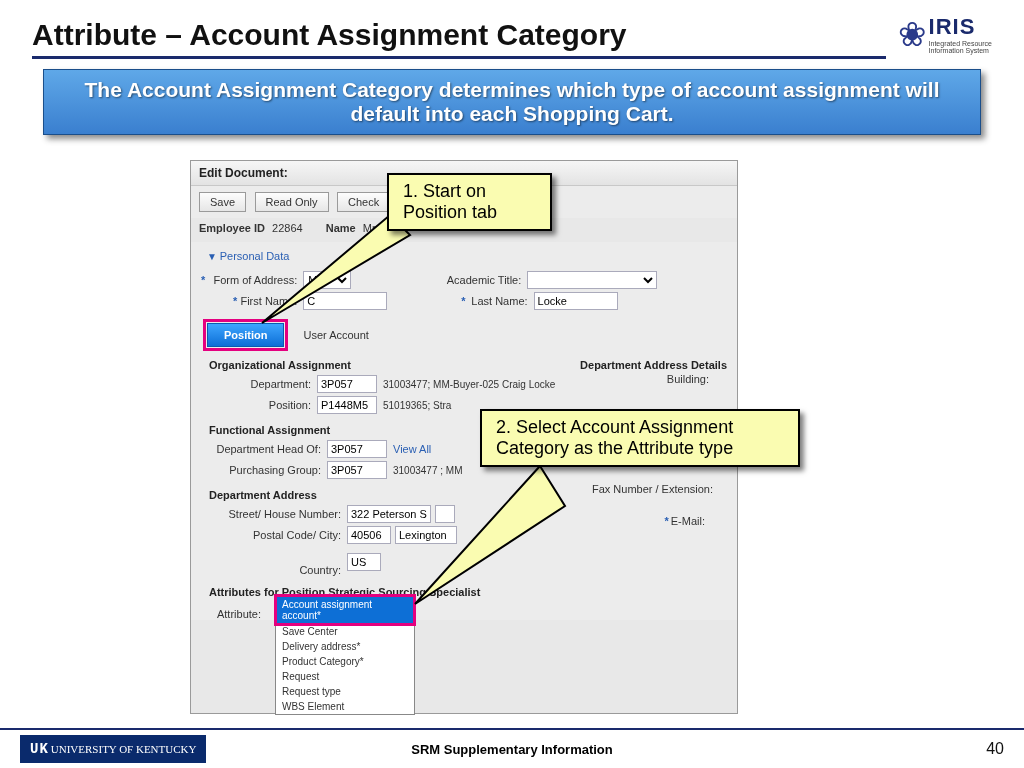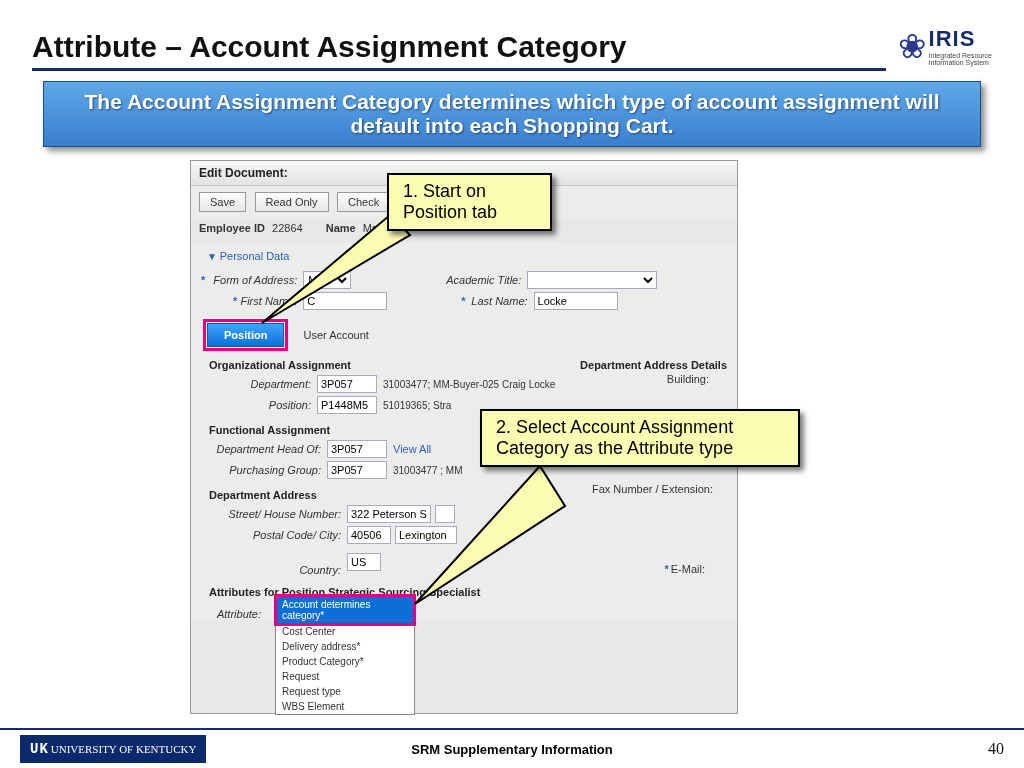--- a/index.html
+++ b/index.html
@@ -1,18 +1,18 @@
 <!DOCTYPE html>
 <html><head>
 <meta charset="utf-8">
 <style>
   * { box-sizing: border-box; margin: 0; padding: 0; }
   body { font-family: Arial, sans-serif; width: 1024px; height: 768px; background: #fff; position: relative; overflow: hidden; }
 
-  .slide { width: 1024px; height: 768px; position: relative; padding: 30px 32px 0 32px; }
+  .slide { width: 1024px; height: 768px; position: relative; padding: 18px 32px 0 32px; }
 
   .header-row { display: flex; justify-content: space-between; align-items: flex-start; }
   .title { font-size: 30px; font-weight: bold; color: #111; border-bottom: 3px solid #1a2a6c; padding-bottom: 4px; flex: 1; }
   .logo { margin-left: 12px; display: flex; align-items: center; gap: 2px; margin-top:-4px;}
   .logo-mark { font-size: 34px; color: #2a3a8a; }
   .logo-text { font-weight: bold; font-size: 22px; color: #1a2a6c; letter-spacing: 1px; }
   .logo-sub { font-size: 7px; color: #444; line-height: 1; }
 
   .banner { margin: 10px auto 0 auto; width: 938px; background: linear-gradient(#5fa8e8,#3a7fcf); color: #fff; font-size: 21px; font-weight: bold; text-align: center; padding: 8px 16px; border: 1px solid #1a4e8a; box-shadow: 4px 4px 6px rgba(0,0,0,0.45); text-shadow: 1px 1px 2px rgba(0,0,0,0.5); }
 
@@ -21,21 +21,21 @@
   .toolbar { padding: 6px 8px; background: #ececec; }
   .toolbar button { font-size: 11px; padding: 3px 10px; background: linear-gradient(#fdfdfd,#e6e6e6); border: 1px solid #9a9a9a; margin-right: 4px; color:#333; }
   .info-row { padding: 4px 8px 8px 8px; font-size: 11px; font-weight: bold; color: #333; }
   .info-row span.val { font-weight: normal; margin-left: 4px; margin-right: 20px; }
 
   .form-panel { background: #ececec; padding: 6px 0 0 10px; font-size: 11px; color: #333; }
   .section-link { color: #2a5fb3; font-size: 11px; padding: 2px 0 6px 6px;}
   .section-link::before { content:"▼ "; color:#2a5fb3; font-size:10px;}
   .form-line { display: flex; align-items: center; margin: 3px 0; }
   .req { color: #2a5fb3; font-weight: bold; margin-right: 2px; }
-  .lbl { display:inline-block; text-align:right; font-size:11px; color:#333;font-style:italic; }
+  .lbl { display:inline-block; text-align:right; font-size:11px; color:#333; }
   .fld { border: 1px solid #aab; background: #fff; height: 18px; font-size: 11px; padding: 1px 3px; }
   .sel { border: 1px solid #aab; background: #fff; height: 18px; font-size: 11px; }
 
   .tab-wrap { margin: 8px 0 0 4px; outline: 3px solid #e4007f; outline-offset: -1px; display: inline-block; padding:2px;}
   .tab-active { display: inline-block; background: linear-gradient(#3ea5ff,#0d6fd6); color: #fff; font-size: 11px; font-weight: bold; padding: 5px 16px; border:1px solid #0b5bb0;}
   .tab-inactive { display: inline-block; font-size: 11px; padding: 5px 14px; color: #333; }
   .section-hdr { font-weight: bold; font-size: 11px; margin: 10px 0 4px 8px; color:#222;}
   .right-hdr { float:right; margin-right:10px; font-weight:bold; font-size:11px; color:#222;}
   .view-all { color:#2a5fb3; font-size:11px; display:inline-block; margin-left:6px;}
 
@@ -47,21 +47,21 @@
   .callout1 { left: 387px; top: 173px; width: 165px; }
   .callout2 { left: 480px; top: 409px; width: 320px; }
   .tail1 { position:absolute; left: 340px; top: 215px; width: 0; height: 0; z-index:9; }
   .tail1 svg, .tail2 svg { position:absolute; overflow:visible;}
   .tail2 { position:absolute; left: 420px; top: 466px; z-index:9; }
 
   .footer { position: absolute; bottom: 0; left: 0; right: 0; height: 40px; border-top: 2px solid #1a2a6c; display: flex; align-items: center; justify-content: space-between; padding: 0 20px; background:#fff;}
   .uk-badge { background: #0a2a6c; color: #fff; font-size: 11px; padding: 6px 10px; font-family: Georgia, serif; }
   .uk-badge b { font-size: 14px; letter-spacing: 1px; margin-right: 2px; font-family: Liberation Mono, monospace;}
   .footer-center { font-weight: bold; font-size: 13px; position:absolute; left:50%; transform:translateX(-50%);}
-  .page-num { font-size: 16px; color: #111; font-family: Liberation Serif, serif; }
+  .page-num { font-size: 16px; color: #111; }
 
   .right-lbl { position:absolute; font-size:11px; color:#333;}
 </style>
 </head>
 <body>
 
 <div class="slide">
   <div class="header-row">
     <div class="title">Attribute – Account Assignment Category</div>
     <div class="logo">
@@ -146,36 +146,36 @@
       <div class="form-line">
         <span class="lbl" style="width:140px;">Street/ House Number:</span>
         <input class="fld" style="width: 84px; margin-left: 6px;" value="322 Peterson Se">
         <input class="fld" style="width: 20px; margin-left: 4px;">
       </div>
       <div class="form-line">
         <span class="lbl" style="width:140px;">Postal Code/ City:</span>
         <input class="fld" style="width: 44px; margin-left: 6px;" value="40506">
         <input class="fld" style="width: 62px; margin-left: 4px;" value="Lexington">
       </div>
-      <div class="right-lbl" style="right:32px;top:354px;color:#333;margin-top:48px;"><span class="req">*</span><span>E-Mail:</span></div>
+      <div class="right-lbl" style="right:32px;top:354px;color:#333;"><span class="req">*</span><span>E-Mail:</span></div>
       <div class="form-line">
         <span class="lbl" style="width:140px;margin-top:17px;">Country:</span>
         <input class="fld" style="width: 34px; margin-left: 6px;" value="US">
       </div>
 
       <div class="section-hdr">Attributes for Position Strategic Sourcing Specialist</div>
       <div class="form-line" style="margin-top:10px;">
         <span class="lbl" style="width:60px;">Attribute:</span>
       </div>
     </div>
   </div>
 
   <div class="attr-dropdown">
-    <div class="dd-selected">Account determines category*</div>
-    <div class="dd-item">Cost Center</div>
+    <div class="dd-selected">Account assignment account*</div>
+    <div class="dd-item">Save Center</div>
     <div class="dd-item">Delivery address*</div>
     <div class="dd-item">Product Category*</div>
     <div class="dd-item">Request</div>
     <div class="dd-item">Request type</div>
     <div class="dd-item">WBS Element</div>
   </div>
 
   <div class="tail1">
     <svg width="120" height="120">
         <polygon points="50,0 70,20 -78,108" fill="#fafcb1" stroke="#000" stroke-width="2"></polygon>

